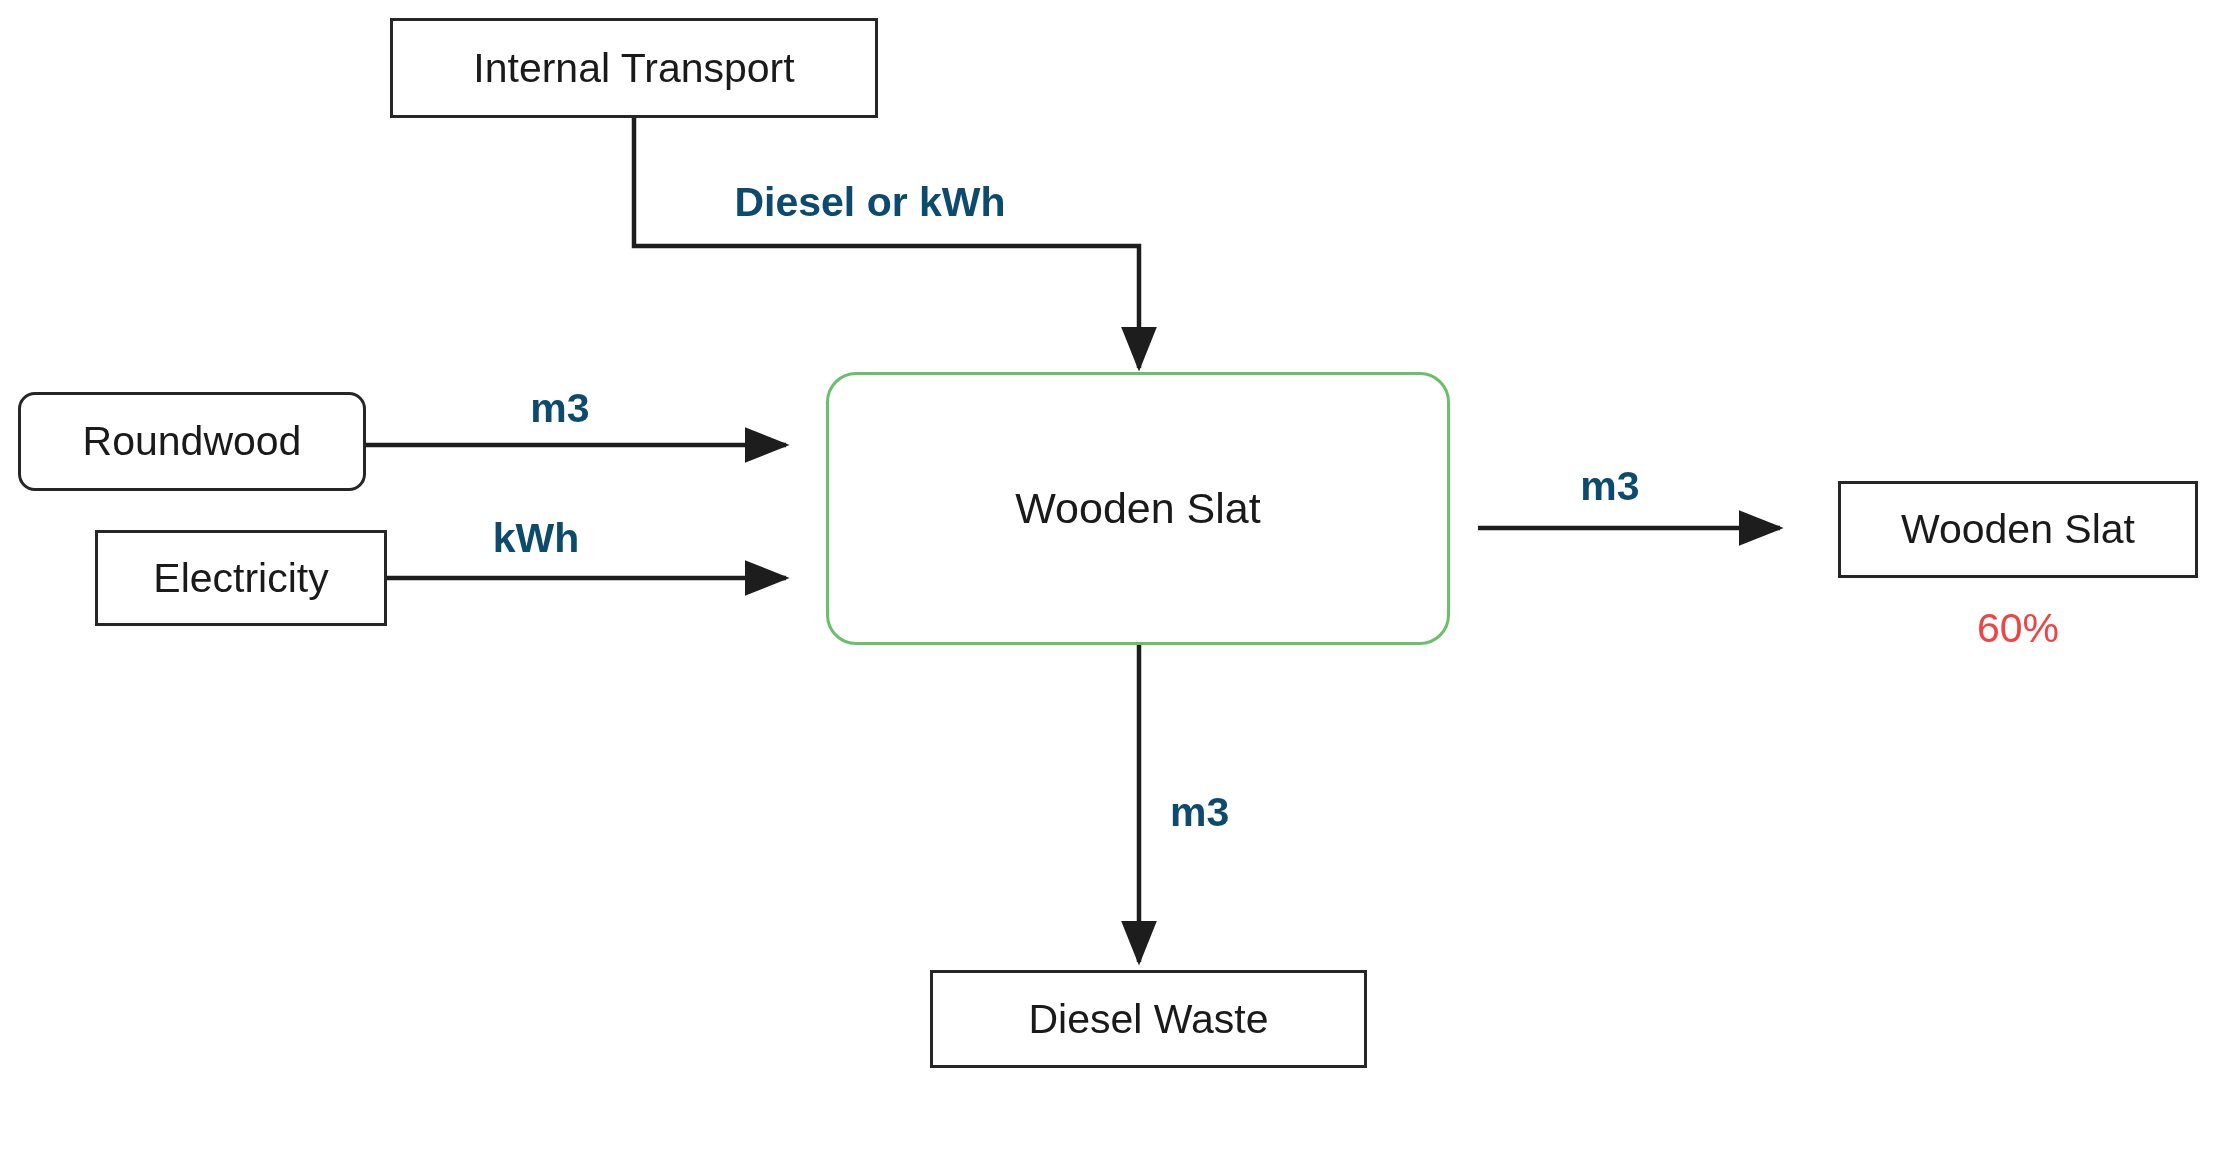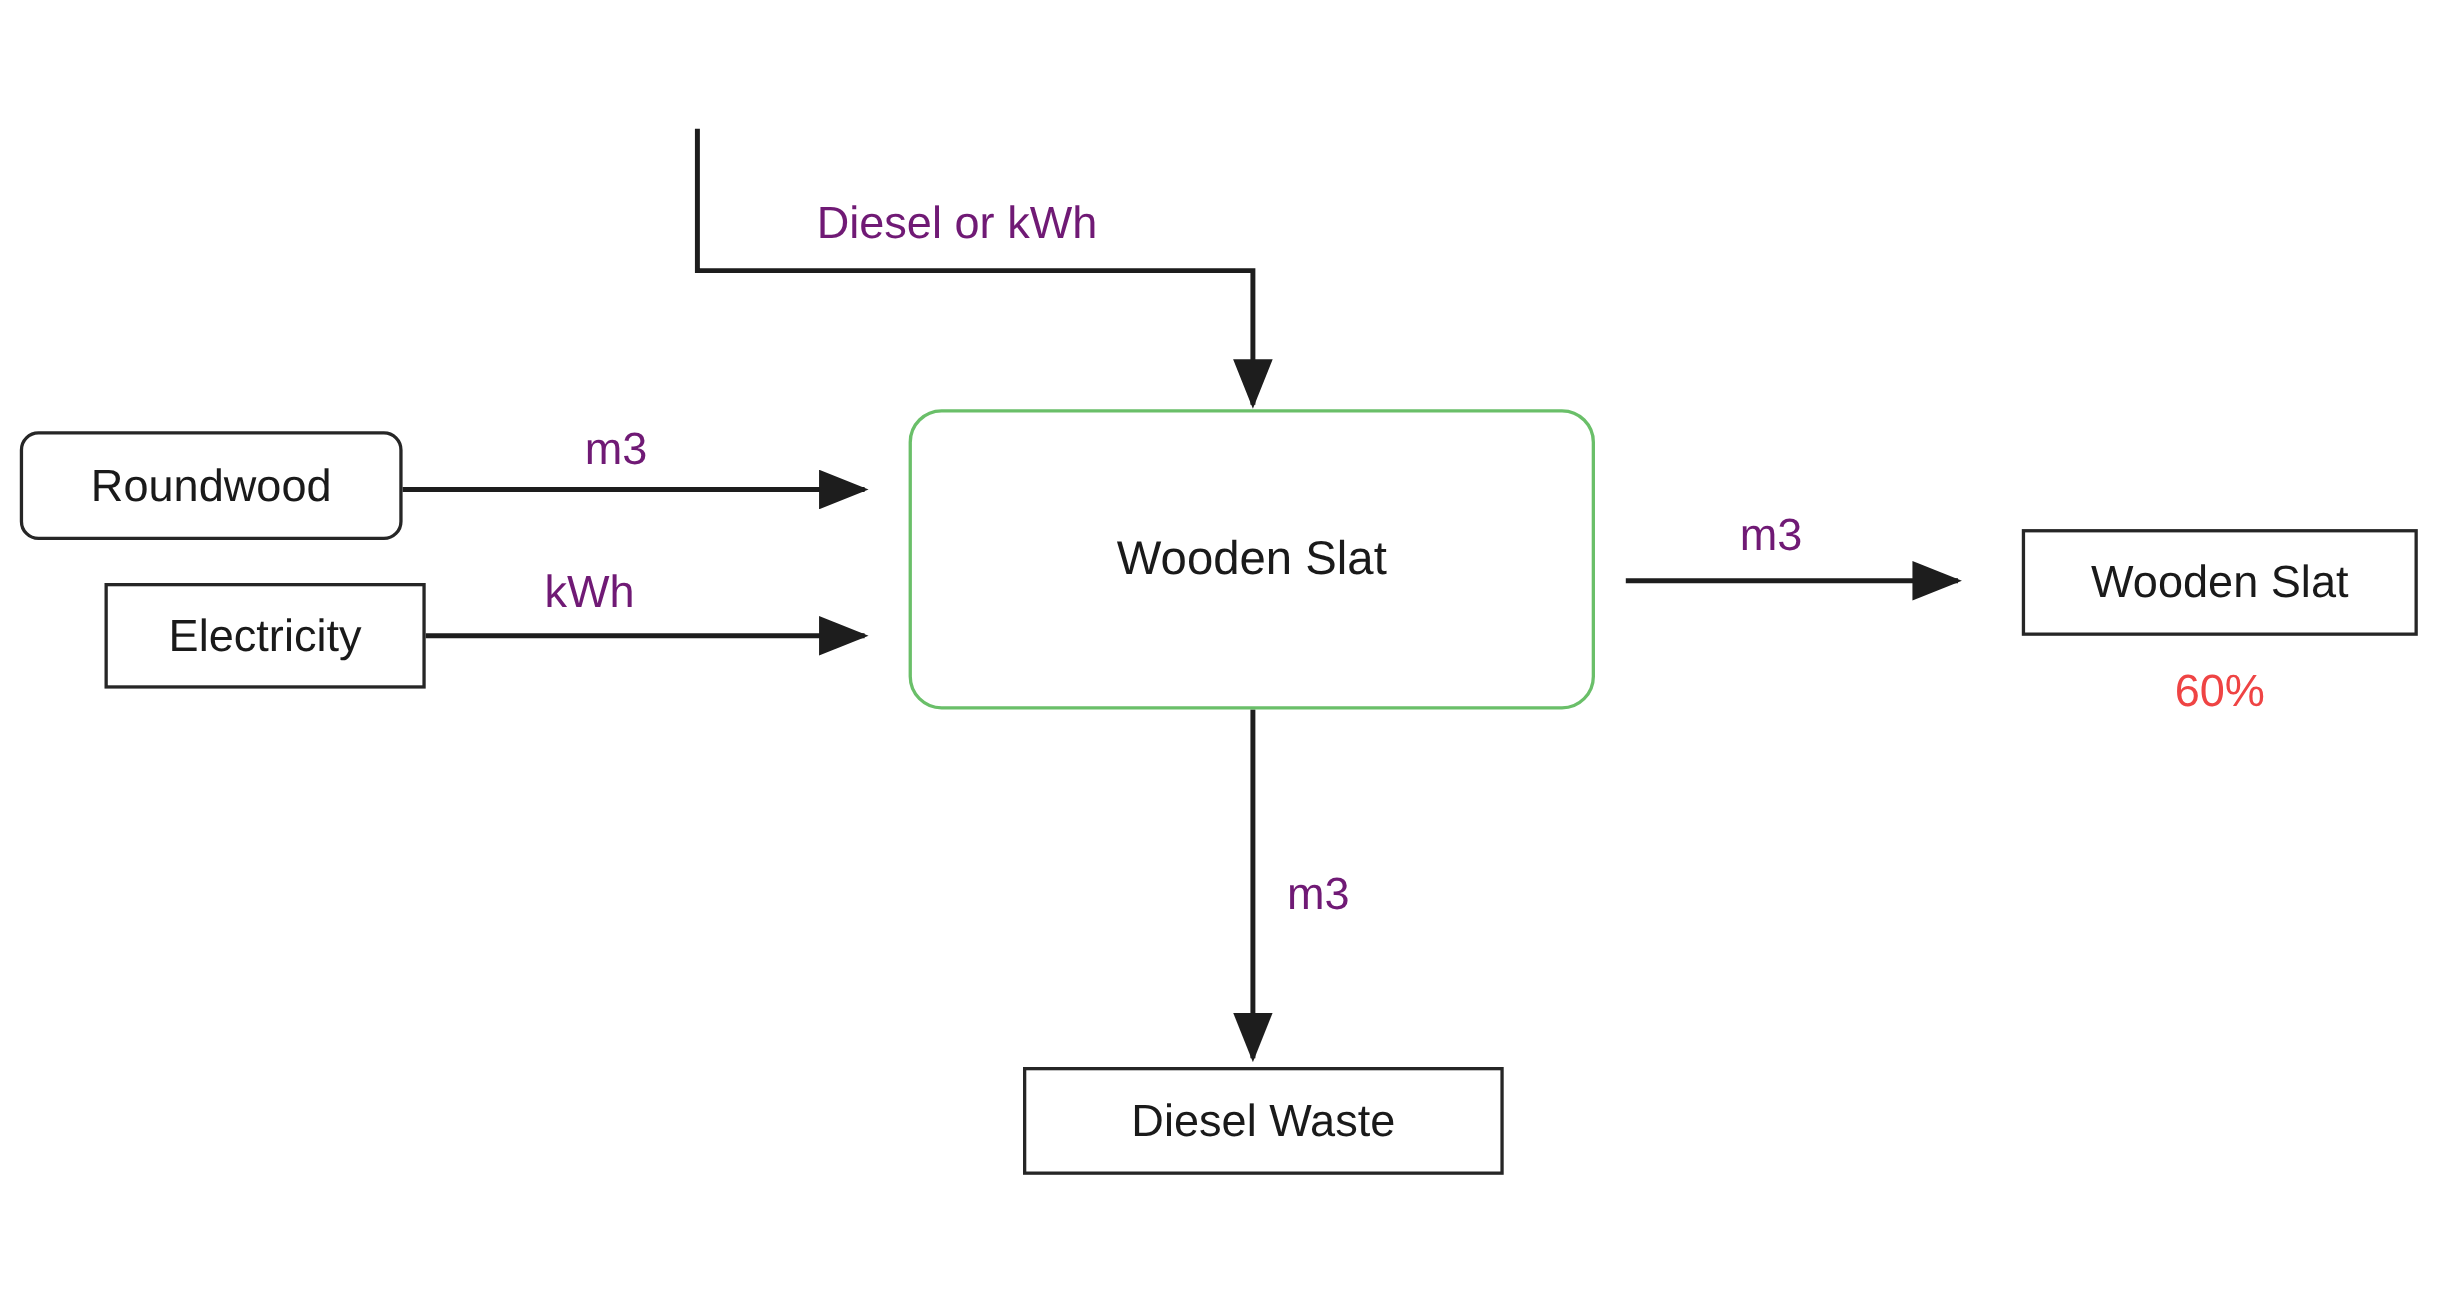--- a/index.html
+++ b/index.html
@@ -46,22 +46,23 @@
     color: #1a1a1a;
   }
   .node-process .node-label {
     font-size: 43px;
   }
   .edge-label {
     position: absolute;
     font-size: 41px;
     line-height: 1;
     white-space: nowrap;
-    color: #701a75;
+    color: #0c4a6e;
     text-align: center;
+    font-weight: bold;
   }
   .pct-label {
     position: absolute;
     font-size: 41px;
     line-height: 1;
     white-space: nowrap;
     color: #ef4444;
     text-align: center;
   }
 </style>
@@ -81,20 +82,23 @@
 
     <path d="M 366 445 L 786 445" fill="none" stroke="#1d1d1d" stroke-width="4.5" marker-end="url(#arrowhead)"></path>
 
     <path d="M 383 578 L 786 578" fill="none" stroke="#1d1d1d" stroke-width="4.5" marker-end="url(#arrowhead)"></path>
 
     <path d="M 1478 528 L 1780 528" fill="none" stroke="#1d1d1d" stroke-width="4.5" marker-end="url(#arrowhead)"></path>
 
     <path d="M 1139 645 L 1139 962" fill="none" stroke="#1d1d1d" stroke-width="4.5" marker-end="url(#arrowhead)"></path>
   </svg>
 
+  <div class="node node-rect" style="left:390px; top:18px; width:488px; height:100px;">
+    <span class="node-label">Internal Transport</span>
+  </div>
 
   <div class="node node-rect" style="left:18px; top:392px; width:348px; height:99px;border-radius:17px;">
     <span class="node-label">Roundwood</span>
   </div>
 
   <div class="node node-rect" style="left:95px; top:530px; width:292px; height:96px;">
     <span class="node-label">Electricity</span>
   </div>
 
   <div class="node node-process" style="left:826px; top:372px; width:624px; height:273px;">

